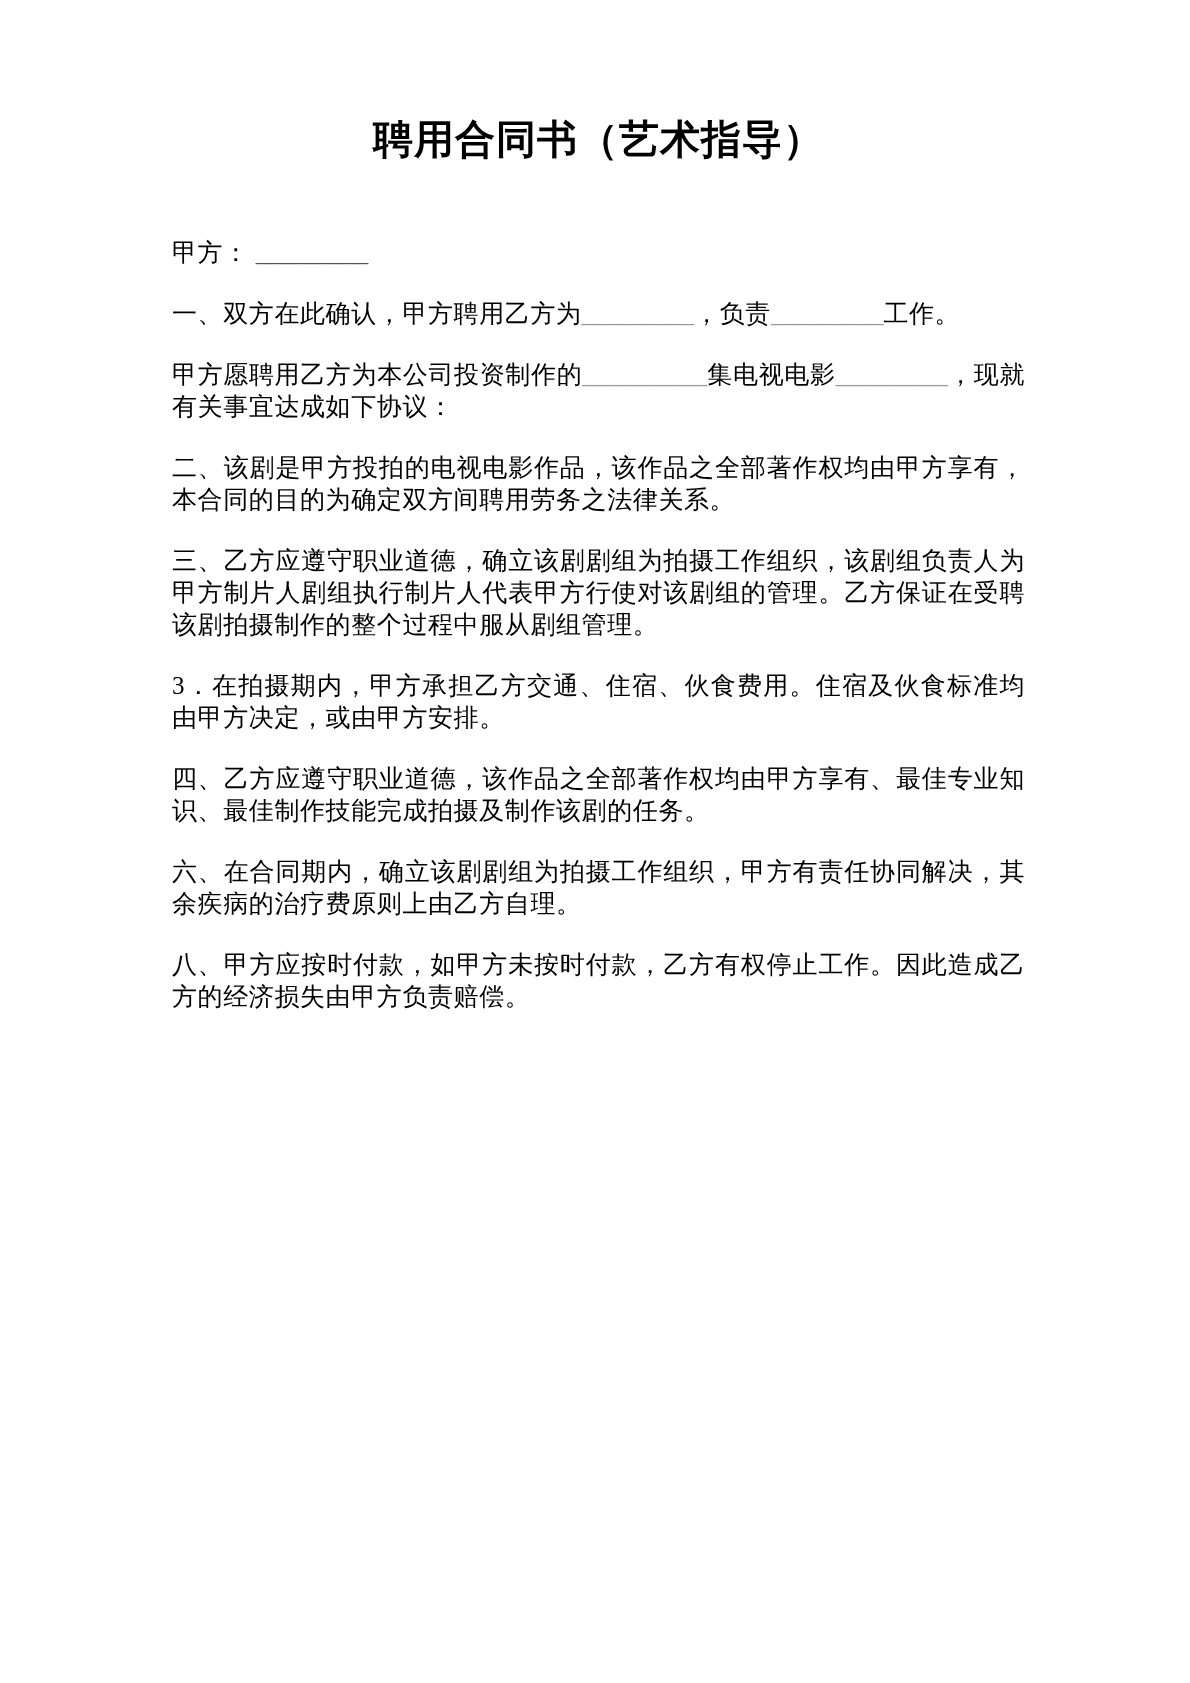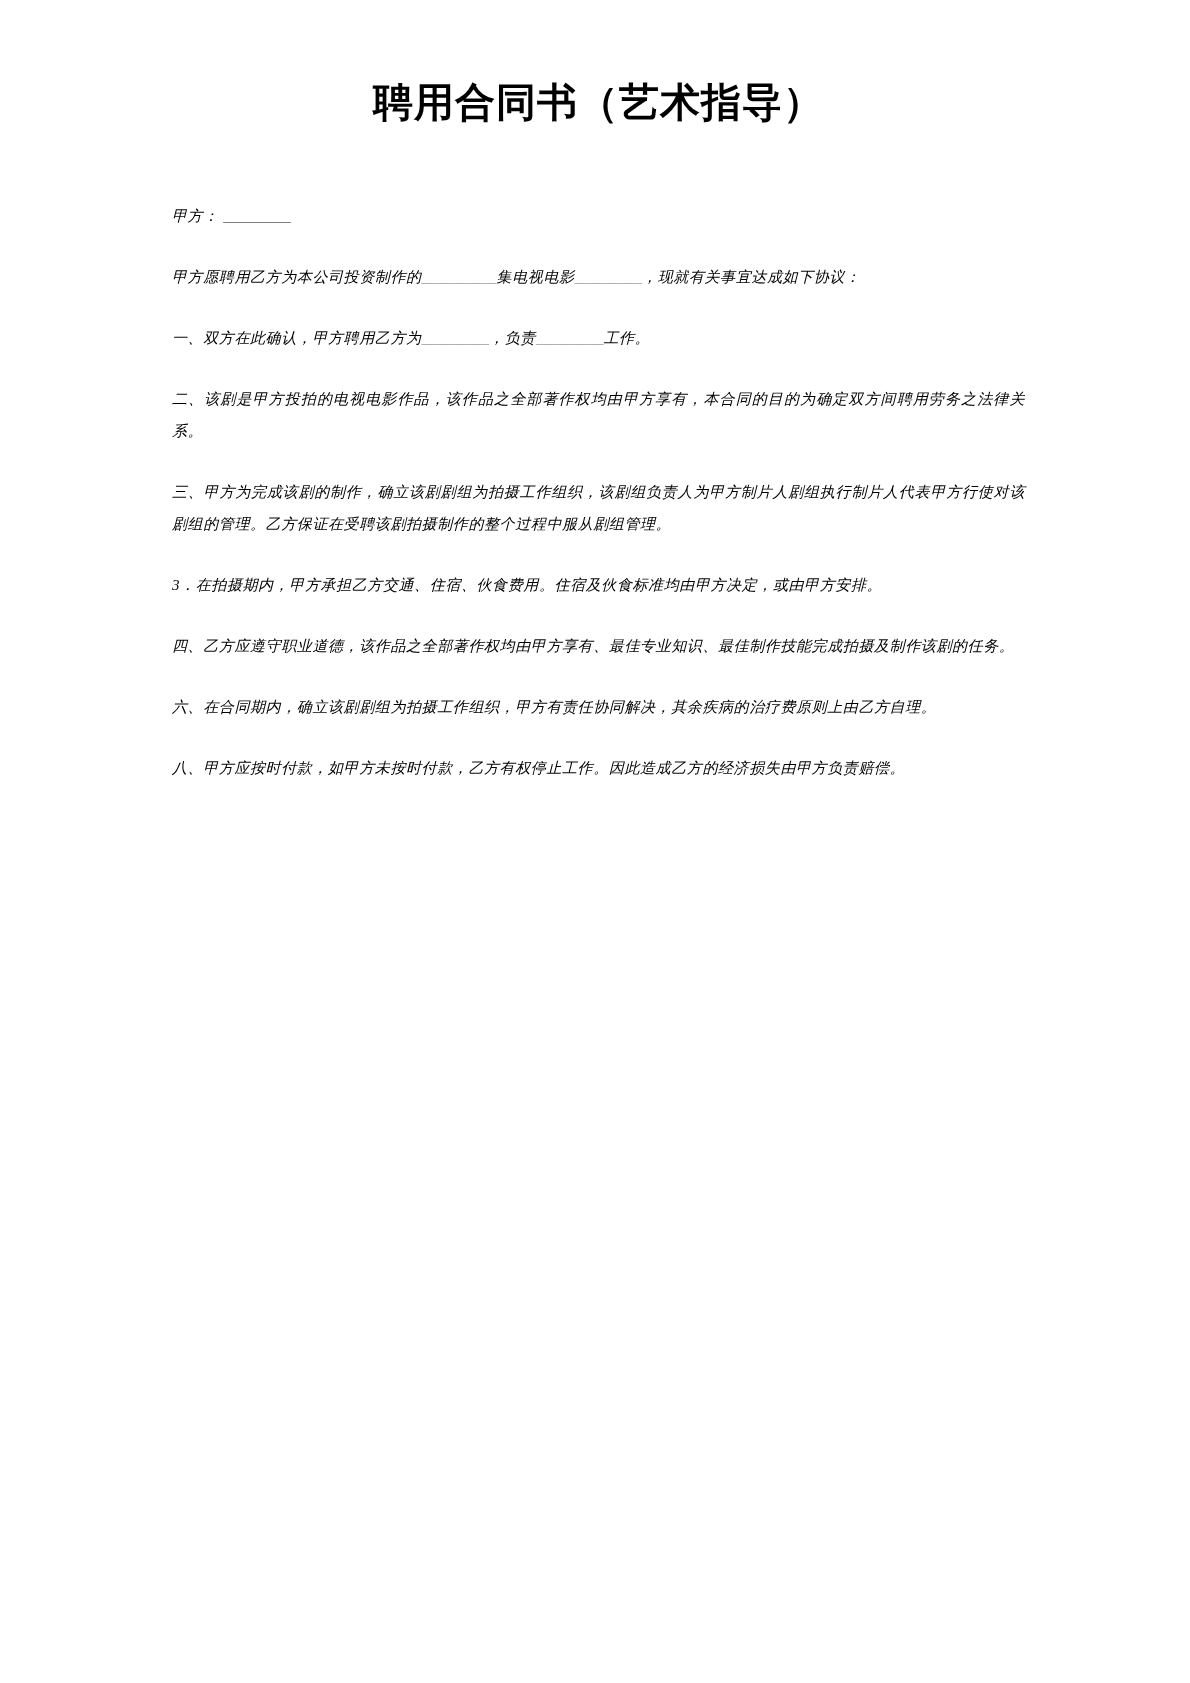--- a/index.html
+++ b/index.html
@@ -26,35 +26,34 @@
     background: var(--page-bg);
   }
   .content {
     position: absolute;
     left: 172px;
     top: 0;
     width: 853px;
   }
   .doc-title {
     margin: 0 0 73px 0;
-    padding-top: 79px;
+    padding-top: 116px;
     font-size: 40px;
     line-height: 48px;
     font-weight: bold;
     text-align: center;
     letter-spacing: 1px;
     white-space: nowrap;
   }
   p.line {
     margin: 0 0 29px 0;
-    font-size: 15px;
+    font-size: 25px;
     line-height: 32px;
     letter-spacing: 0.6px;
     text-align: justify;
-    font-style: italic;
   }
   p.line:last-child { margin-bottom: 16px; }
   .blank {
     letter-spacing: 0;
     white-space: nowrap;
   }
   .blank-dark  { color: var(--blank-dark); }
   .blank-gray  { color: var(--blank-gray); }
   .blank-light { color: var(--blank-light); }
 </style>
@@ -62,27 +61,27 @@
 <body>
 
 <div class="page">
   <div class="content">
 
     <h1 class="doc-title">聘用合同书（艺术指导）</h1>
 
     <p class="line"><span>甲方：</span> <span class="blank blank-dark">_________</span></p>
 
 
+    <p class="line"><span>一、双方在此确认，甲方聘用乙方为</span><span class="blank blank-gray">_________</span><span>，负责</span><span class="blank blank-gray">_________</span><span>工作。</span></p>
+
     <p class="line"><span>甲方愿聘用乙方为本公司投资制作的</span><span class="blank blank-gray">__________</span><span>集电视电影</span><span class="blank blank-gray">_________</span><span>，现就有关事宜达成如下协议：</span></p>
-
-    <p class="line"><span>一、双方在此确认，甲方聘用乙方为</span><span class="blank blank-gray">_________</span><span>，负责</span><span class="blank blank-gray">_________</span><span>工作。</span></p>
 
     <p class="line">二、该剧是甲方投拍的电视电影作品，该作品之全部著作权均由甲方享有，本合同的目的为确定双方间聘用劳务之法律关系。</p>
 
-    <p class="line">三、甲方为完成该剧的制作，确立该剧剧组为拍摄工作组织，该剧组负责人为甲方制片人剧组执行制片人代表甲方行使对该剧组的管理。乙方保证在受聘该剧拍摄制作的整个过程中服从剧组管理。</p>
+    <p class="line">三、乙方应遵守职业道德，确立该剧剧组为拍摄工作组织，该剧组负责人为甲方制片人剧组执行制片人代表甲方行使对该剧组的管理。乙方保证在受聘该剧拍摄制作的整个过程中服从剧组管理。</p>
 
 
 
     <p class="line">3．在拍摄期内，甲方承担乙方交通、住宿、伙食费用。住宿及伙食标准均由甲方决定，或由甲方安排。</p>
 
     <p class="line">四、乙方应遵守职业道德，该作品之全部著作权均由甲方享有、最佳专业知识、最佳制作技能完成拍摄及制作该剧的任务。</p>
 
 
     <p class="line">六、在合同期内，确立该剧剧组为拍摄工作组织，甲方有责任协同解决，其余疾病的治疗费原则上由乙方自理。</p>
 

